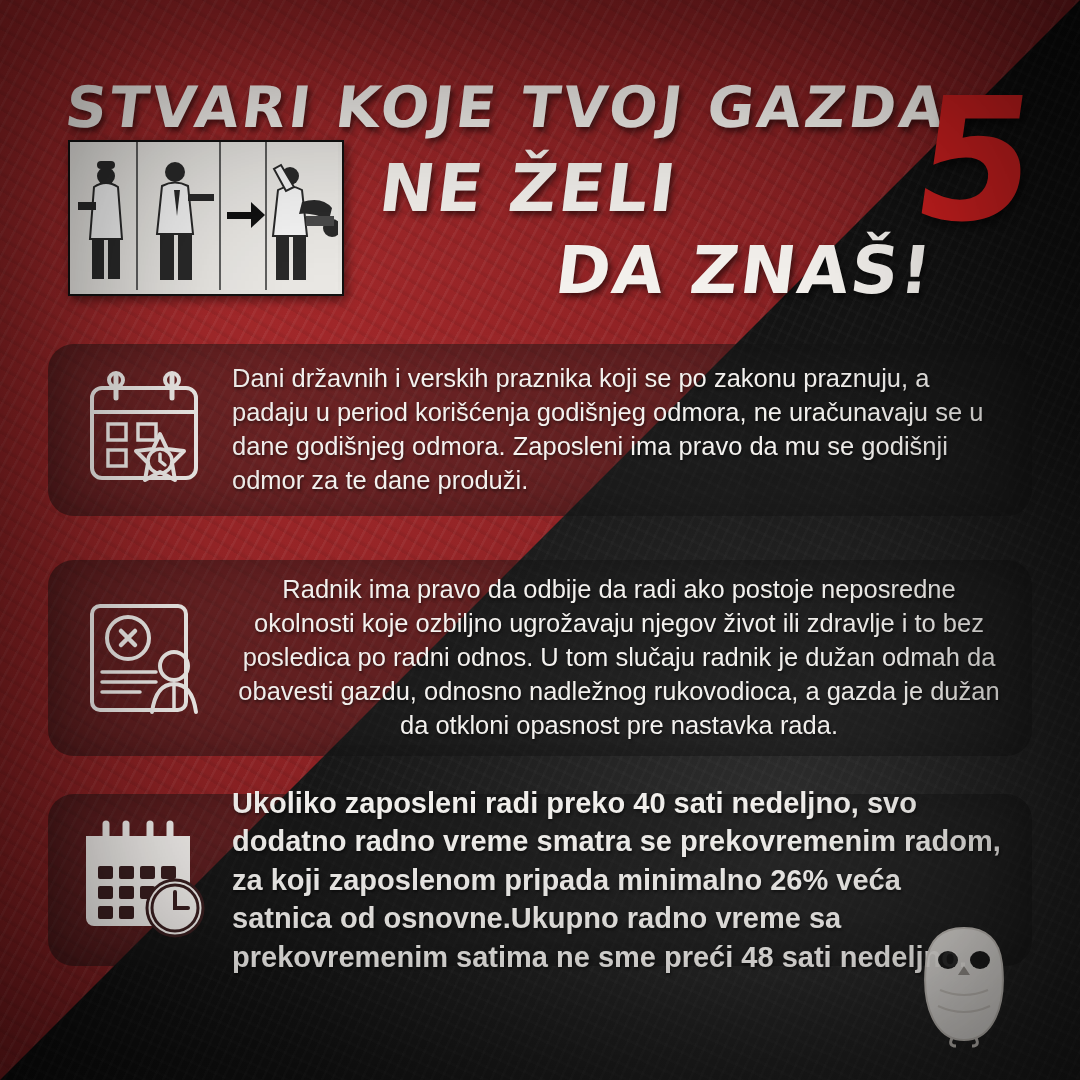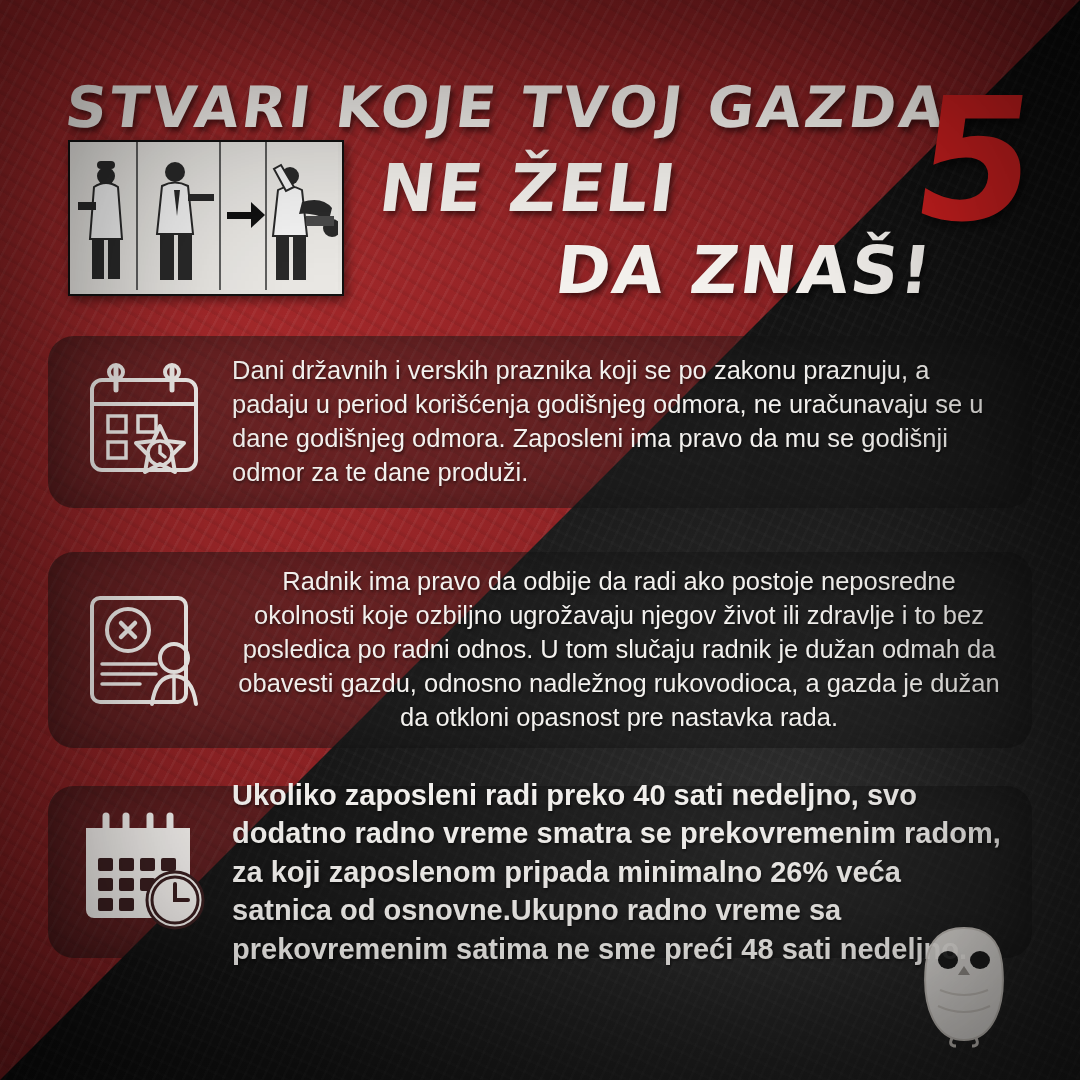--- a/index.html
+++ b/index.html
@@ -125,20 +125,21 @@
     position: absolute;
     left: 48px;
     width: 984px;
     border-radius: 26px;
     background: rgba(28,28,28,0.40);
     box-shadow: inset 0 0 40px rgba(0,0,0,0.25);
     display: flex;
     align-items: center;
     box-sizing: border-box;
     padding: 18px 26px 18px 18px;
+    margin-top: 8px;
   }
   .card-1 { top: 336px; height: 172px; }
   .card-2 { top: 552px; height: 196px; text-align: center; }
   .card-3 { top: 786px; height: 172px; }
 
   .card-icon {
     flex: 0 0 160px;
     height: 140px;
     display: flex;
     align-items: center;

